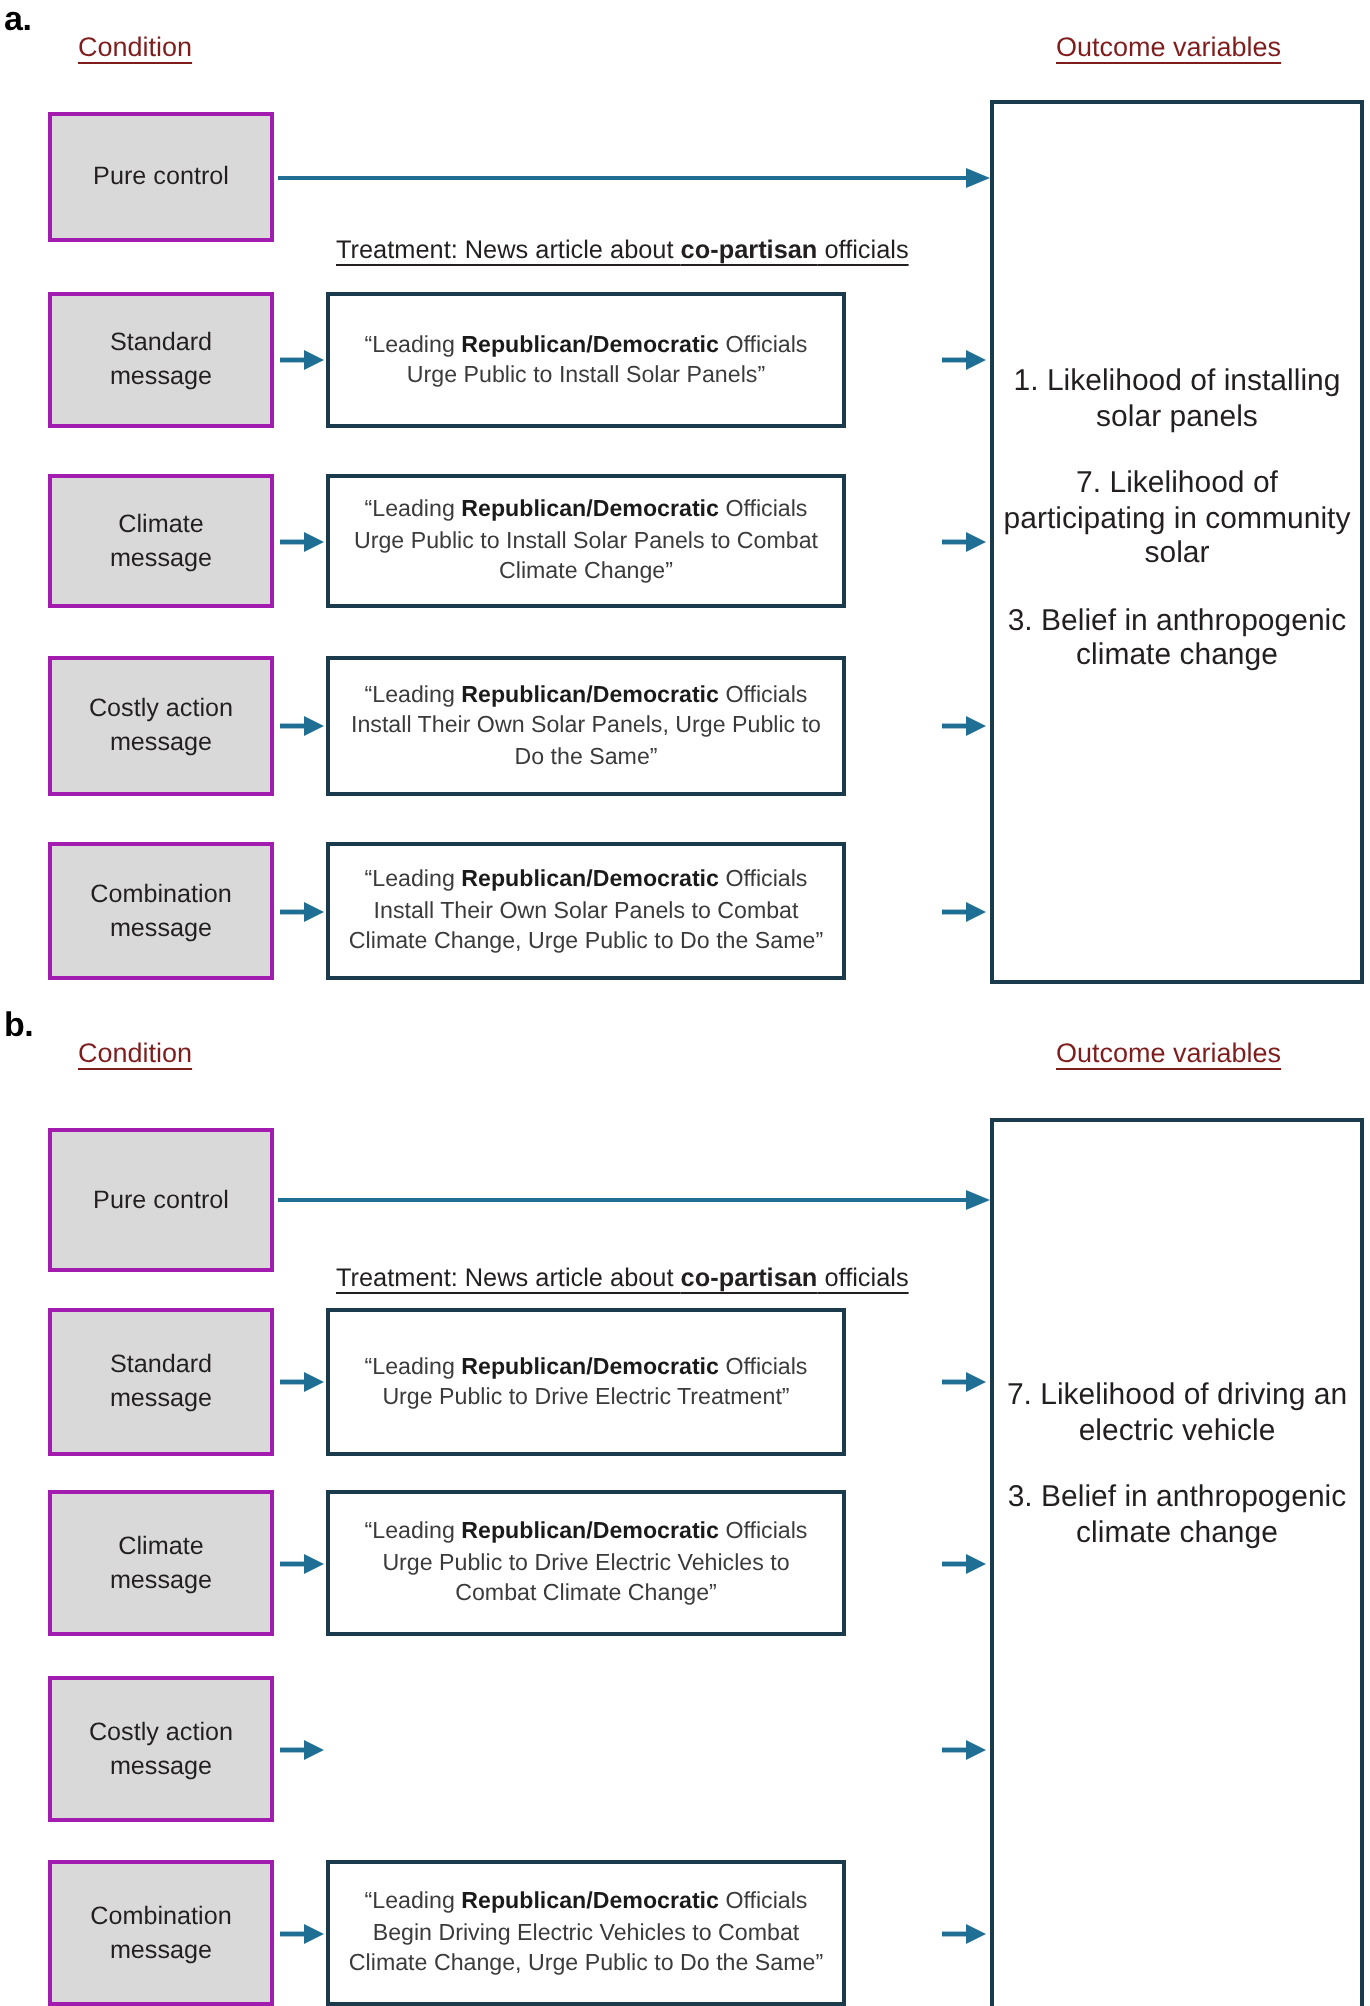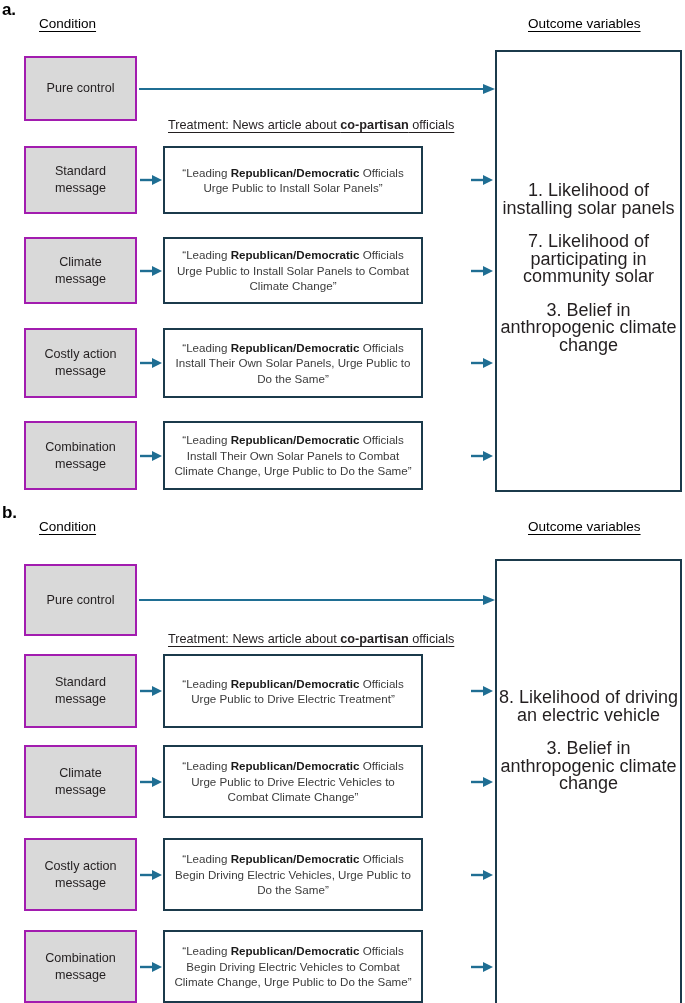--- a/index.html
+++ b/index.html
@@ -29,21 +29,21 @@
     top: 0px;
     font-size: 17px;
     font-weight: bold;
     letter-spacing: -0.2px;
     color: #000;
   }
 
   .col-header {
     position: absolute;
     font-size: 13.5px;
-    color: #000000;
+    color: #7f1d1d;
     text-decoration: underline;
     text-underline-offset: 3px;
     white-space: nowrap;
   }
   .col-header.condition { left: 39px; top: 16px; }
   .col-header.outcome  { left: 528px; top: 16px; }
 
   
   .cond-box {
     position: absolute;
@@ -87,21 +87,21 @@
     width: 187px;
     background: #ffffff;
     border: 2px solid #1b3a4b;
     box-sizing: border-box;
   }
   .outcome-list {
     position: absolute;
     left: 0;
     width: 100%;
     text-align: center;
-    font-size: 18px;
+    font-size: 15px;
     line-height: 17.5px;
     color: #231f20;
     padding: 0 1px;
     box-sizing: border-box;
   }
   .outcome-item { margin-bottom: 16px; }
   .outcome-item:last-child { margin-bottom: 0; text-align: center; }
 
   
   .treatment-label {
@@ -270,23 +270,20 @@
   <div class="treatment-label" style="top:129px;">
     <span>Treatment: News article about </span><b>co-partisan</b><span> officials</span>
   </div>
 
   <div class="msg-box" style="top:151px;height:74px;">
     <span><span>“Leading </span><b>Republican/Democratic</b><span> Officials Urge Public to Drive Electric Treatment”</span></span>
   </div>
   <div class="msg-box" style="top:242px;height:73px;">
     <span><span>“Leading </span><b>Republican/Democratic</b><span> Officials Urge Public to Drive Electric Vehicles to Combat Climate Change”</span></span>
   </div>
-  <div class="msg-box" style="top:335px;height:73px;">
-    <span><span>“Leading </span><b>Republican/Democratic</b><span> Officials Begin Driving Electric Vehicles, Urge Public to Do the Same”</span></span>
-  </div>
   <div class="msg-box" style="top:427px;height:73px;">
     <span><span>“Leading </span><b>Republican/Democratic</b><span> Officials Begin Driving Electric Vehicles to Combat Climate Change, Urge Public to Do the Same”</span></span>
   </div>
 
   <div class="arrow-short" style="left:140px;top:182px;">
     <svg width="22" height="12" viewBox="0 0 22 12" xmlns="http://www.w3.org/2000/svg">
         <line x1="0" y1="6" x2="14" y2="6" stroke="#1f6e93" stroke-width="2.4"></line>
         <polygon points="22,6 12,11 12,1" fill="#1f6e93"></polygon>
       </svg>
   </div>
@@ -329,18 +326,18 @@
   </div>
   <div class="arrow-short" style="left:471px;top:458px;">
     <svg width="22" height="12" viewBox="0 0 22 12" xmlns="http://www.w3.org/2000/svg">
         <line x1="0" y1="6" x2="14" y2="6" stroke="#1f6e93" stroke-width="2.4"></line>
         <polygon points="22,6 12,11 12,1" fill="#1f6e93"></polygon>
       </svg>
   </div>
 
   <div class="outcome-box" style="top:56px;height:450px;">
     <div class="outcome-list" style="top:128px;">
-      <div class="outcome-item">8. Likelihood of driving an electric vehicle</div>
+      <div class="outcome-item">7. Likelihood of driving an electric vehicle</div>
       <div class="outcome-item">3. Belief in anthropogenic climate change</div>
     </div>
   </div>
 
 </div>
 
 </body></html>

